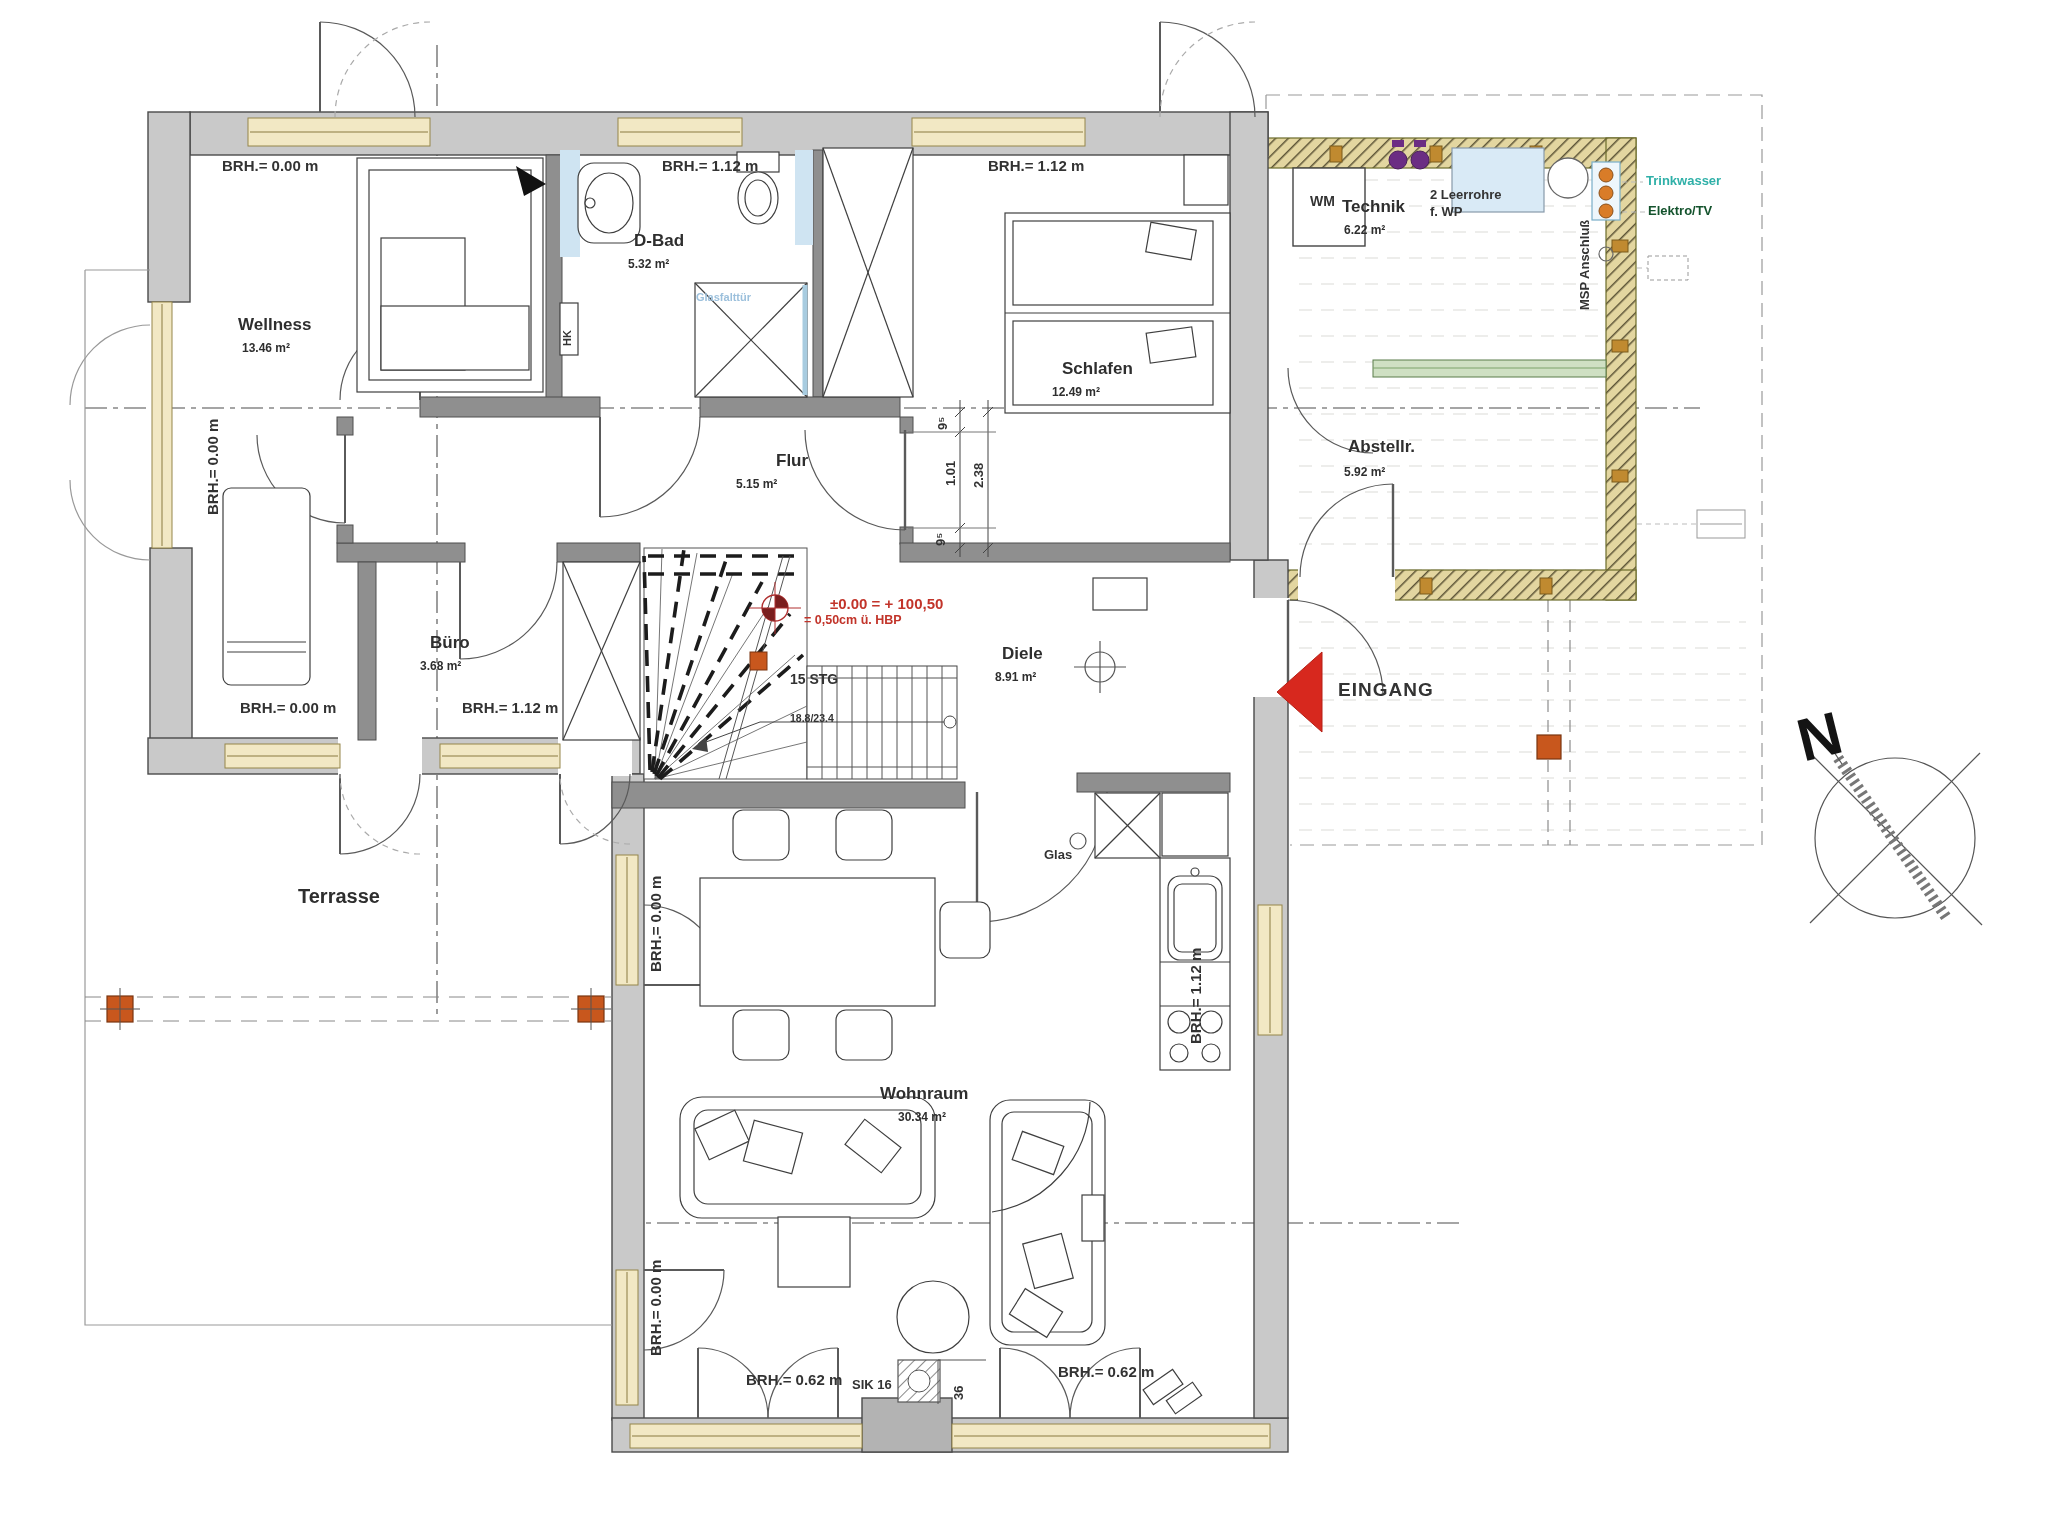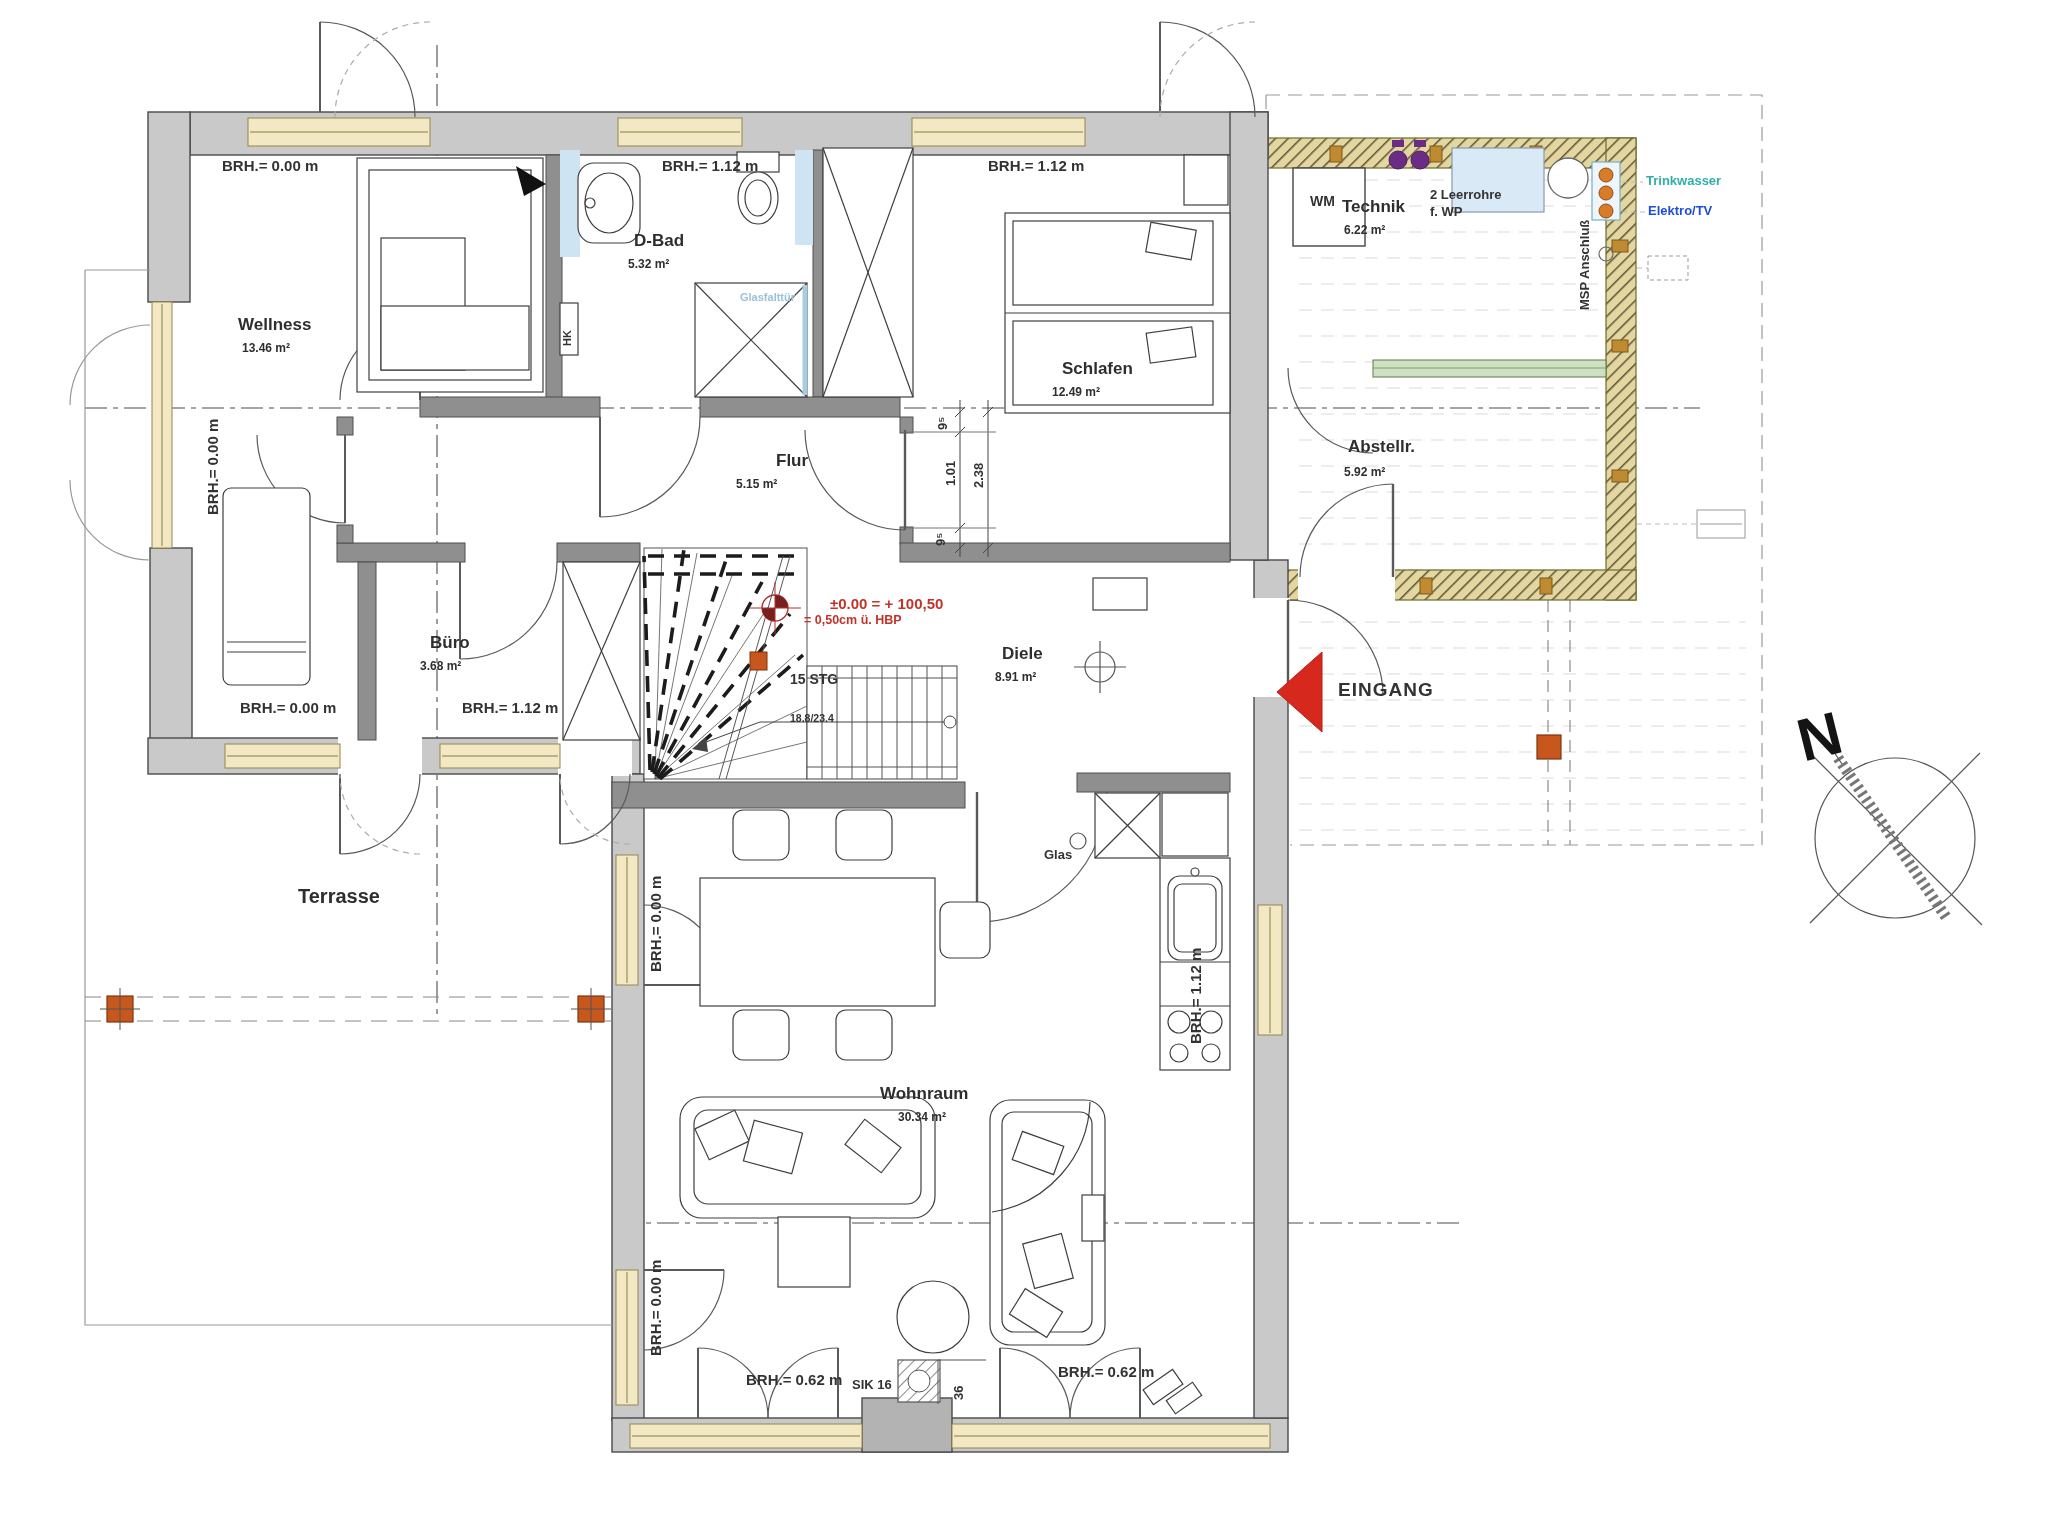--- a/index.html
+++ b/index.html
@@ -5,22 +5,22 @@
   html,body{margin:0;padding:0;background:#ffffff;}
   #stage{position:relative;width:2048px;height:1538px;background:#fff;overflow:hidden;
          font-family:"Liberation Sans",sans-serif;}
   svg.plan{position:absolute;left:0;top:0;}
   .lbl{position:absolute;white-space:nowrap;font-weight:bold;color:#333;font-size:15px;line-height:1;}
   .rot{transform:rotate(-90deg);transform-origin:0 0;}
   .room{font-size:17px;color:#2e2e2e;}
   .area{font-size:12px;color:#2e2e2e;}
   .red{color:#c2342a;}
   .cyan{color:#2fb0a8;font-weight:bold;}
-  .salmon{color:#1d4ed8;font-weight:bold;}
-  .lblue{color:#9cc0dc;padding-left:44px;}
+  .salmon{color:#14532d;font-weight:bold;}
+  .lblue{color:#9cc0dc;}
   .tiny{font-size:11px;}
   .north-n{position:absolute;font-weight:800;font-size:60px;color:#141414;
            transform:rotate(-14deg);transform-origin:center;}
 </style>
 </head>
 <body>
 
 <div id="stage">
 
 <svg class="plan" width="2048" height="1538" viewBox="0 0 2048 1538">

